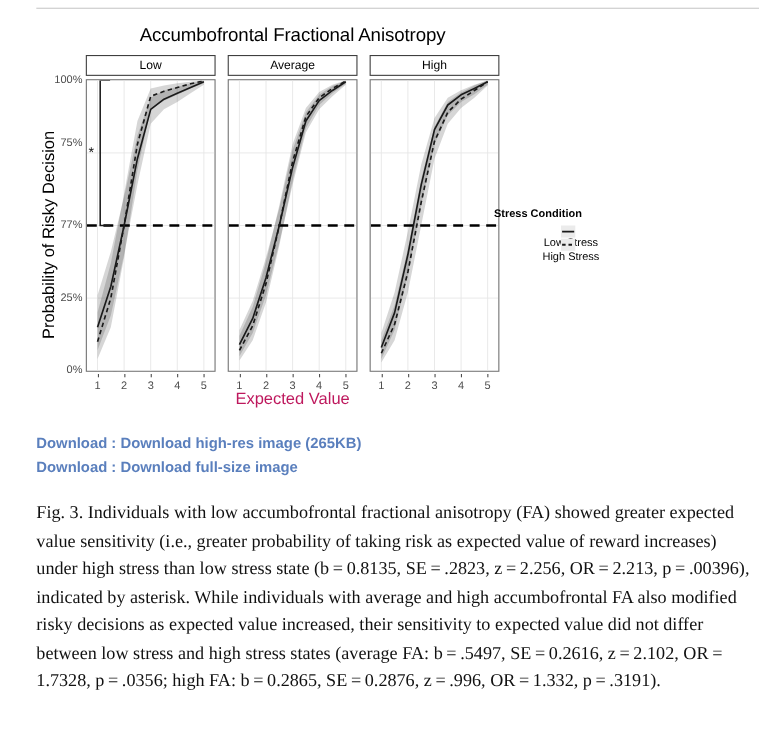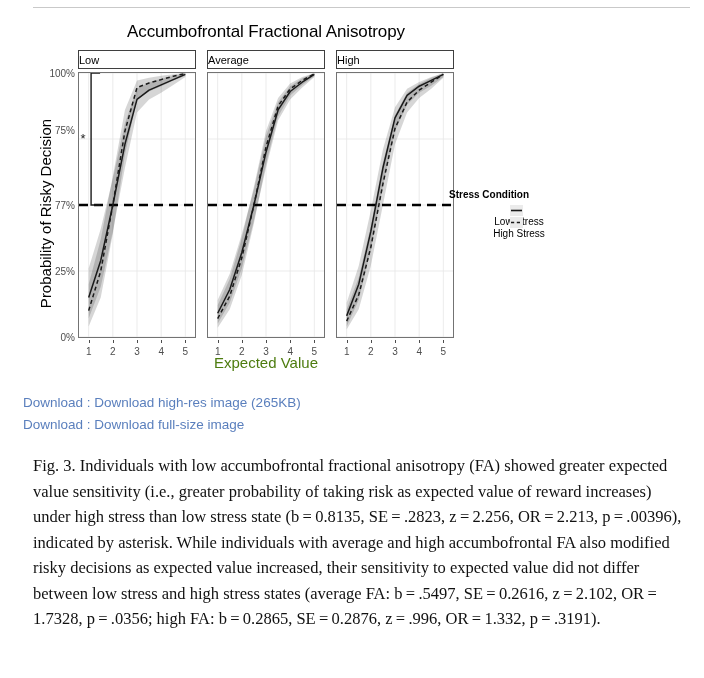--- a/index.html
+++ b/index.html
@@ -60,21 +60,21 @@
   }
 
   
   .x-axis-title {
     position: absolute;
     left: 78px;
     top: 344px;
     width: 376px;
     text-align: center;
     font-size: 15px;
-    color: #4d7c0f;
+    color: #be185d;
   }
 
   
   .ytick {
     position: absolute;
     right: 0;
     width: 40px;
     text-align: right;
     font-size: 10px;
     color: #4d4d4d;
@@ -123,20 +123,21 @@
     border: 1px solid #3f3f3f;
     background: #ffffff;
   }
   .strip-label {
     position: absolute;
     left: 0;
     top: 0;
     width: 100%;
     height: 19px;
     line-height: 19px;
+    text-align: center;
     font-size: 11px;
     color: #000;
   }
 
   .plotarea {
     position: absolute;
     left: 0;
     top: 22px;
     width: 118px;
     height: 266px;
@@ -203,23 +204,24 @@
   .legend-key svg { display:block; width:13px; height:11px; }
   .legend-label {
     font-size: 10px;
     color: #000;
     line-height: 11px;
   }
 
   
   .downloads {
     position: absolute;
-    left: 23px;
+    left: 33px;
     top: 392px;
     width: 640px;
+    font-weight: bold;
   }
   .dl-link {
     display: block;
     font-size: 13.5px;
     color: #5a7fbd;
     text-decoration: none;
     line-height: 22px;
     font-family: "Liberation Sans", sans-serif;
   }
 

